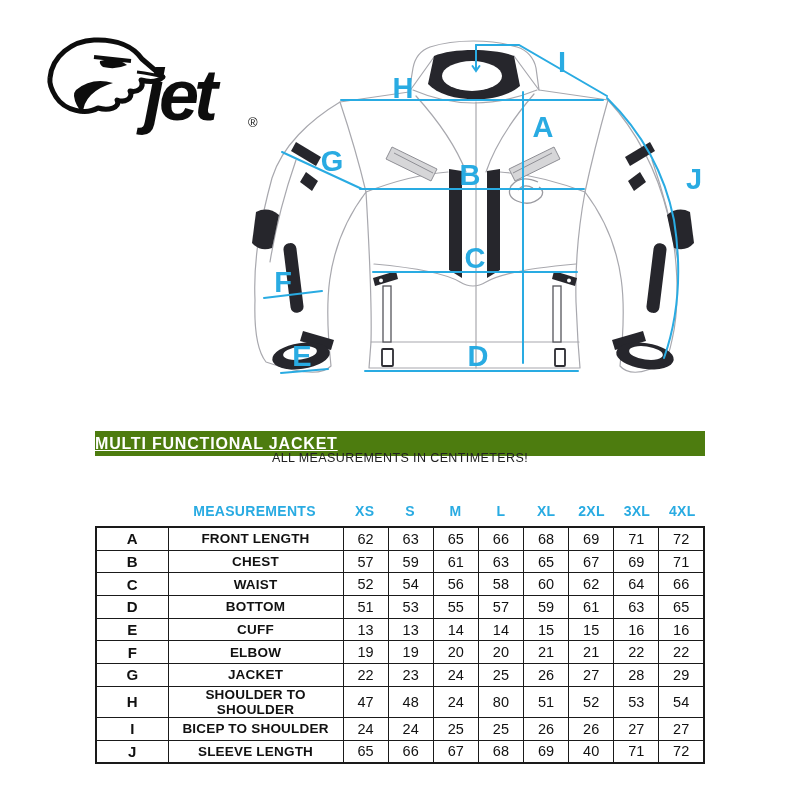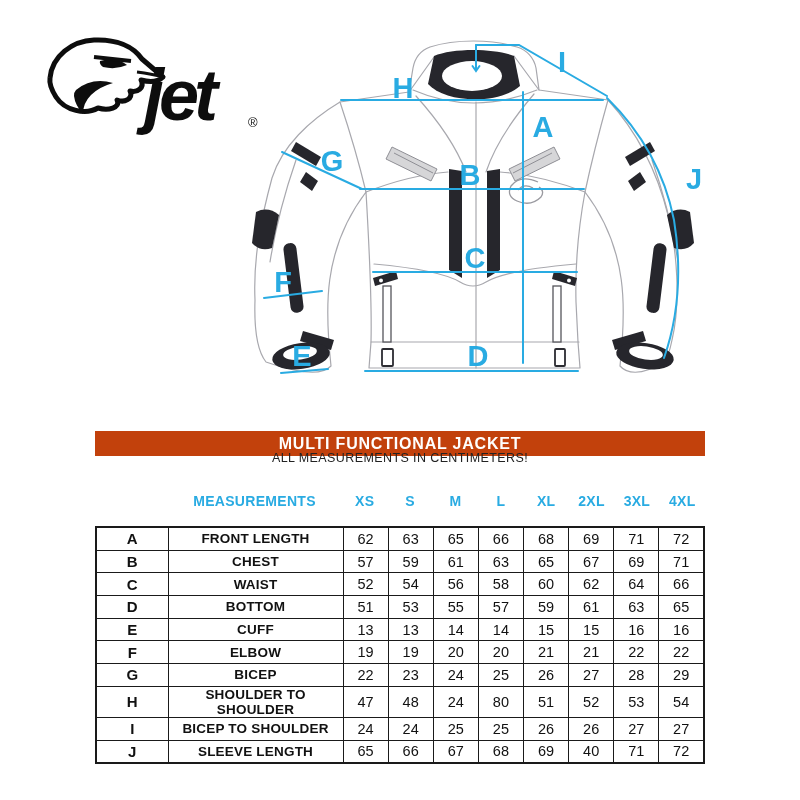--- a/index.html
+++ b/index.html
@@ -4,29 +4,29 @@
 <style>
   html,body{margin:0;padding:0;}
   body{
     width:800px;height:800px;background:#ffffff;position:relative;
     font-family:"Liberation Sans",sans-serif;color:#111;overflow:hidden;
   }
   .logo{position:absolute;left:36px;top:30px;width:230px;height:115px;text-align:right;}
   .diagram{position:absolute;left:250px;top:10px;width:470px;height:415px;}
   .banner{
     position:absolute;left:95px;top:431px;width:610px;height:25px;
-    background:#c2410c;color:#fff;text-align:center;line-height:25px;
-    font-weight:bold;font-size:16px;letter-spacing:0.8px;
+    background:#4d7c0f;color:#fff;line-height:25px;
+    font-weight:bold;font-size:16px;letter-spacing:0.8px;text-decoration:underline;
   }
   .subtitle{
     position:absolute;left:95px;top:451px;width:610px;text-align:center;
     font-size:12.5px;color:#222;letter-spacing:0.4px;font-weight:500;
   }
   .thead{
-    position:absolute;left:95px;top:488px;width:610px;height:26px;
+    position:absolute;left:95px;top:498px;width:610px;height:26px;
     display:grid;grid-template-columns:72px 175px repeat(8,1fr);
     align-items:end;
   }
   .hcell{
     text-align:center;font-weight:bold;font-size:14px;color:#29abe2;
     padding-bottom:5px;letter-spacing:0.3px;
   }
   .tablewrap{position:absolute;left:95px;top:526px;width:610px;}
   table.size-table{
     width:610px;border-collapse:collapse;table-layout:fixed;
@@ -279,21 +279,21 @@
           <td class="val">19</td>
           <td class="val">20</td>
           <td class="val">20</td>
           <td class="val">21</td>
           <td class="val">21</td>
           <td class="val">22</td>
           <td class="val">22</td>
         </tr>
         <tr>
           <td class="letter">G</td>
-          <td class="name">BICEP</td>
+          <td class="name">JACKET</td>
           <td class="val">22</td>
           <td class="val">23</td>
           <td class="val">24</td>
           <td class="val">25</td>
           <td class="val">26</td>
           <td class="val">27</td>
           <td class="val">28</td>
           <td class="val">29</td>
         </tr>
         <tr>

